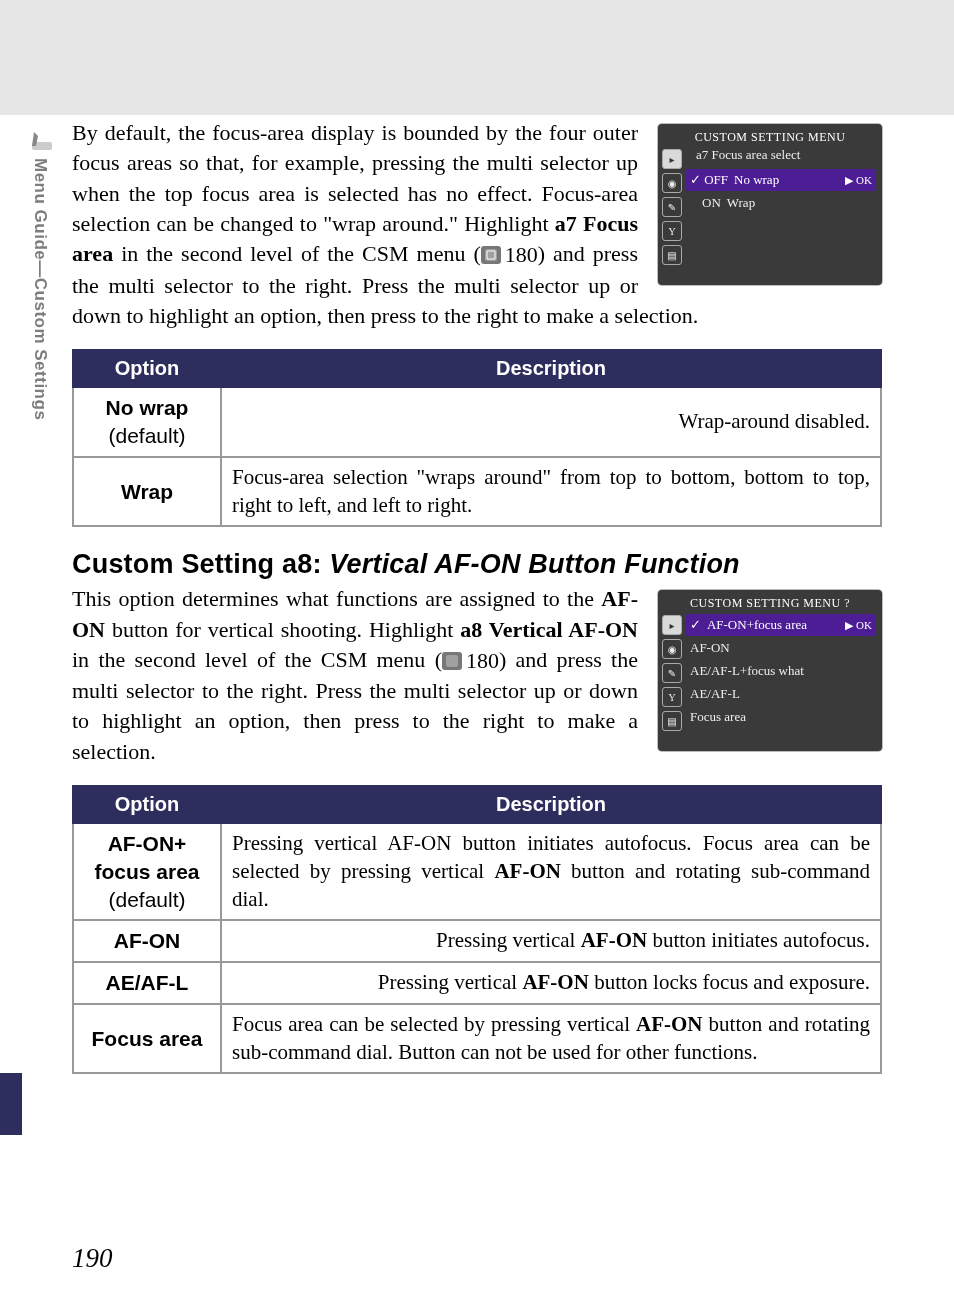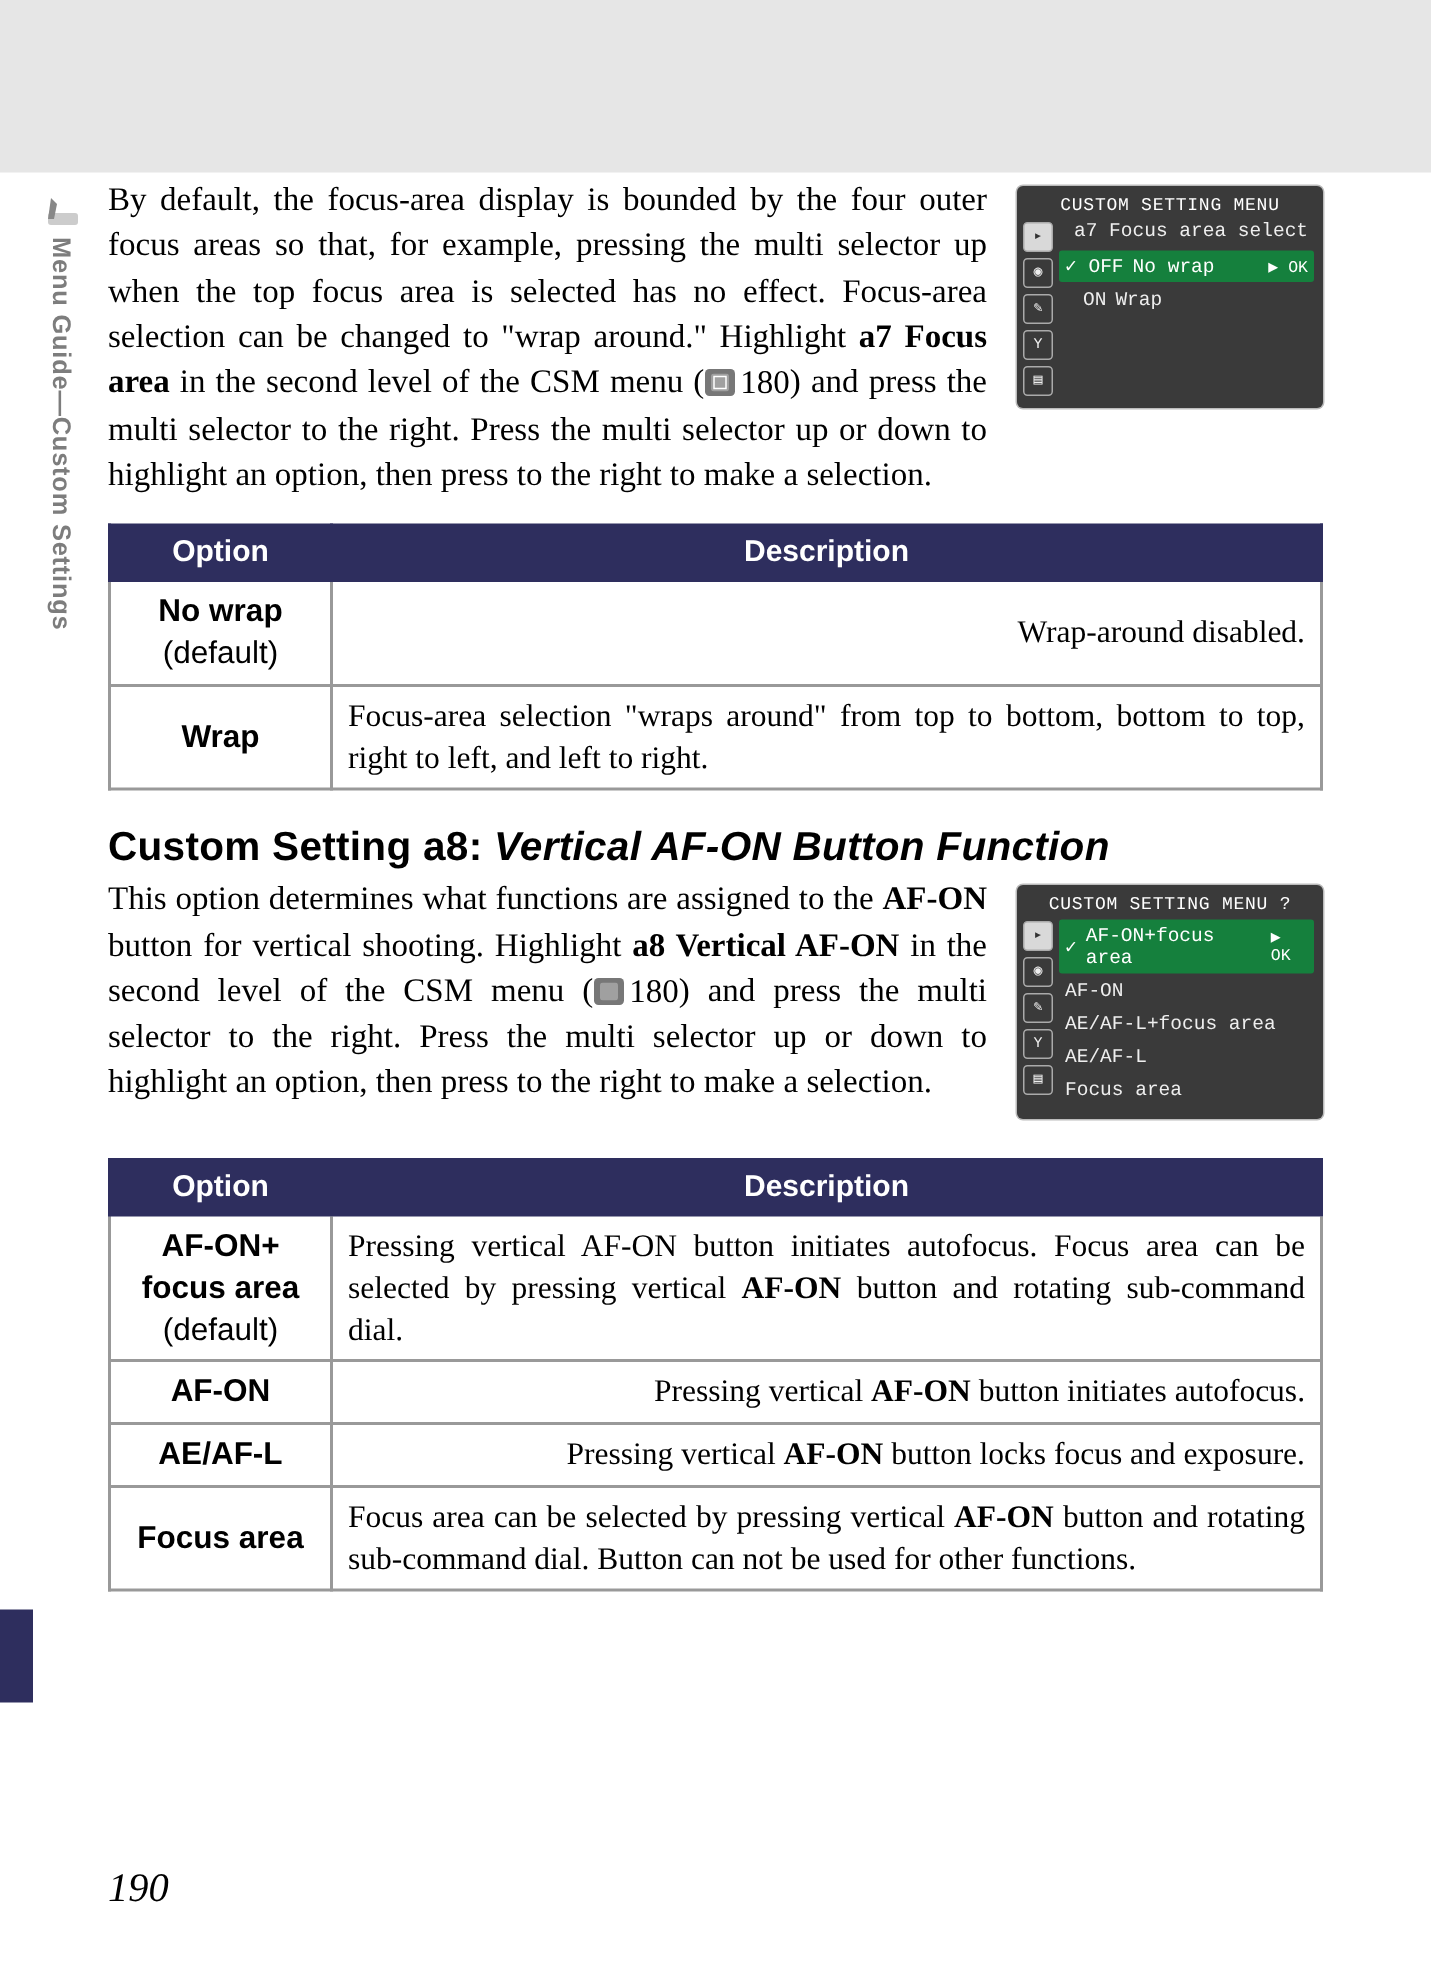--- a/index.html
+++ b/index.html
@@ -7,29 +7,29 @@
   .topband{height:115px;background:#e6e6e6;width:100%}
   .sidetab{position:absolute;left:30px;top:128px;width:30px;height:980px}
   .sidetab .icon{width:24px;height:24px;display:flex;align-items:center;justify-content:center;margin-bottom:6px}
   .sidetab .vtext{writing-mode:vertical-rl;text-orientation:mixed;font-family:Helvetica,Arial,sans-serif;font-weight:700;font-size:17px;color:#7d7d7d;letter-spacing:.5px}
   .content{position:absolute;left:72px;top:118px;right:72px}
   h2{margin:0 0 4px 0;font-family:Helvetica,Arial,sans-serif;font-weight:800;font-size:27px;letter-spacing:.2px}
   h2 .ital{font-style:italic;font-weight:800}
   .para{font-size:22px;line-height:1.38;text-align:justify;margin:0}
   .para b{font-weight:700}
   .floatbox{float:right;margin:6px 0 8px 20px}
-  .lcd{width:204px;background:#3a3a3a;border-radius:4px;padding:6px 0 8px 0;font-family:Liberation Mono, monospace;color:#eee;font-size:13px;box-shadow:0 0 0 1px #bbb}
+  .lcd{width:224px;background:#3a3a3a;border-radius:4px;padding:6px 0 20px 0;font-family:Liberation Serif, serif;color:#eee;font-size:13px;box-shadow:0 0 0 1px #bbb}
   .lcd .title{color:#fff;text-align:center;font-size:12px;letter-spacing:.5px;margin-bottom:2px}
   .lcd .row{display:flex}
   .lcd .tabs{width:28px;display:flex;flex-direction:column;gap:4px;align-items:center;padding-top:2px}
   .lcd .tabs span{width:18px;height:18px;border:1px solid #aaa;border-radius:3px;display:flex;align-items:center;justify-content:center;font-size:10px;background:#3a3a3a}
   .lcd .tabs span.active{background:#d9d9d9;color:#333}
   .lcd .main{flex:1;padding-right:6px}
   .lcd .line{display:flex;align-items:center;gap:6px;padding:3px 4px;margin:1px 0;border-radius:2px}
-  .lcd .line.sel{background:#15803d;color:#fff}
+  .lcd .line.sel{background:#4c1d95;color:#fff}
   .lcd .sub{padding-left:10px;margin-bottom:6px}
   .lcd .ok{margin-left:auto;font-size:11px}
 
   table.opts{width:100%;border-collapse:collapse;margin:18px 0 22px 0;font-size:21px}
   table.opts th{background:#2e2e5e;color:#fff;font-family:Liberation Sans, sans-serif;font-weight:700;padding:6px 8px;border:2px solid #2e2e5e;font-size:20px}
   table.opts th:first-child{width:130px}
   table.opts td{border:2px solid #999;padding:6px 10px;vertical-align:middle;text-align:right;line-height:1.32}
   table.opts td.opt{text-align:center;font-family:Helvetica,Arial,sans-serif}
   table.opts td.opt .b{font-weight:800}
   table.opts td.opt .plain{font-weight:400}
@@ -136,21 +136,21 @@
           <div class="main">
             <div class="line sel">
                 <span>✓</span>
                 <span>AF-ON+focus area</span>
                 <span class="ok">▶ OK</span>
               </div>
             <div class="line">
                 <span>AF-ON</span>
               </div>
             <div class="line">
-                <span>AE/AF-L+focus area</span>
+                <span>AE/AF-L+focus what</span>
               </div>
             <div class="line">
                 <span>AE/AF-L</span>
               </div>
             <div class="line">
                 <span>Focus area</span>
               </div>
           </div>
         </div>
       </div>

